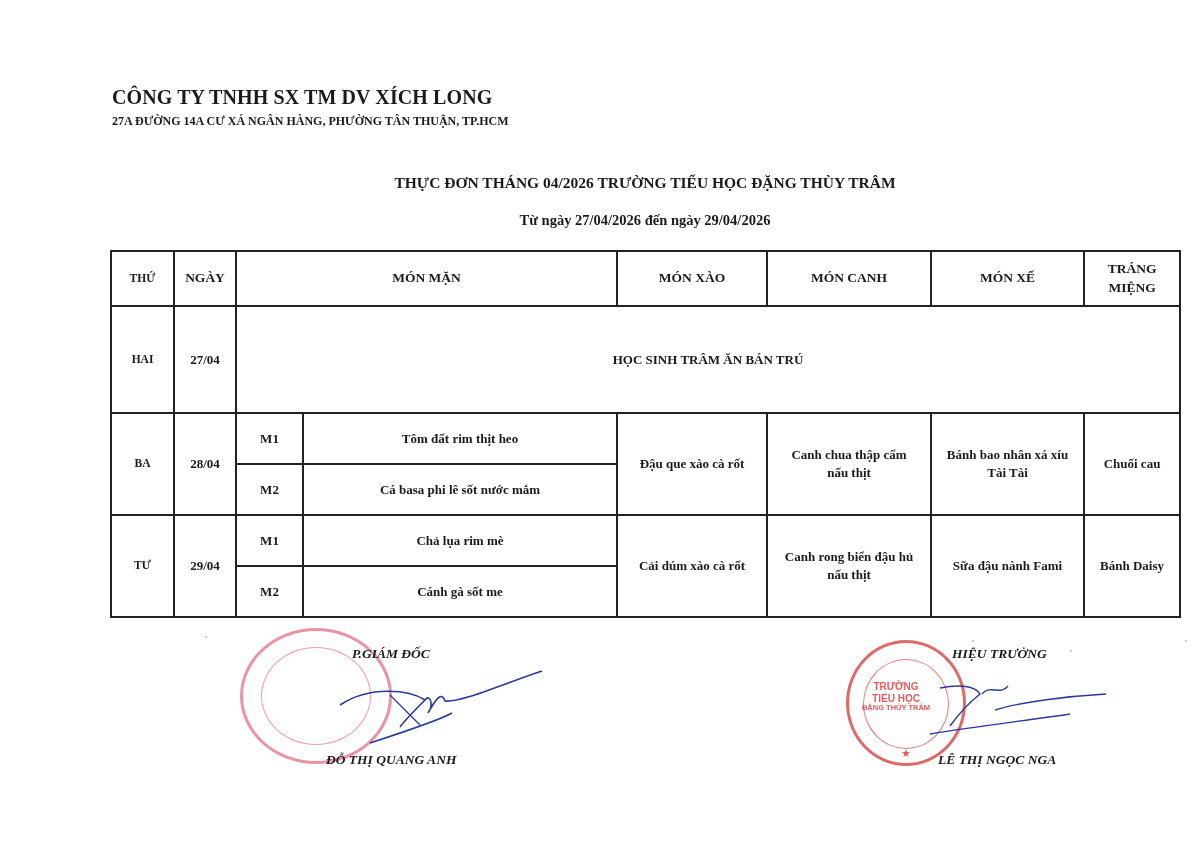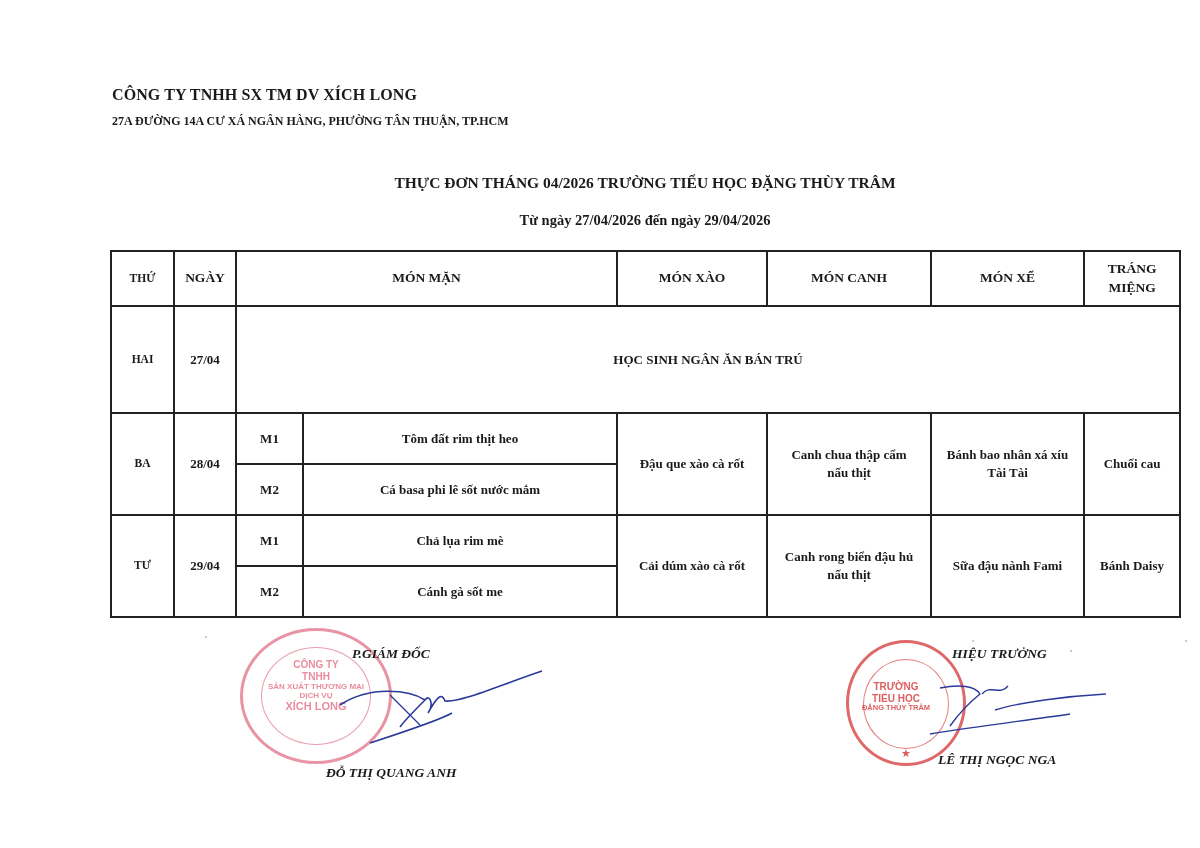--- a/index.html
+++ b/index.html
@@ -1,21 +1,21 @@
 <!DOCTYPE html>
 <html><head>
 <meta charset="utf-8">
 <style>
   html, body { margin: 0; padding: 0; }
   body {
     width: 1200px; height: 848px; background: #ffffff; position: relative;
     font-family: "Liberation Serif", "DejaVu Serif", serif; color: #1a1a1a; overflow: hidden;
   }
   .abs { position: absolute; }
-  .company { left: 112px; top: 86px; font-size: 16px; font-weight: bold; letter-spacing: 0.1px; }
+  .company { left: 112px; top: 86px; font-size: 20px; font-weight: bold; letter-spacing: 0.1px; }
   .address { left: 112px; top: 114px; font-size: 12px; font-weight: bold; }
   .title { left: 0; width: 1290px; top: 174px; text-align: center; font-size: 15.5px; font-weight: bold; }
   .subtitle { left: 0; width: 1290px; top: 212px; text-align: center; font-size: 14.5px; font-weight: bold; }
 
   table.menu {
     position: absolute; left: 110px; top: 250px; border-collapse: collapse;
     table-layout: fixed; width: 1069px;
   }
   table.menu td, table.menu th {
     border: 2px solid #222; text-align: center; vertical-align: middle;
@@ -72,21 +72,21 @@
       <th>
         <span>TRÁNG</span><br>
         <span>MIỆNG</span>
       </th>
     </tr>
   </thead>
   <tbody>
     <tr class="rowhai">
       <td class="small">HAI</td>
       <td>27/04</td>
-      <td colspan="6">HỌC SINH NGÂN ĂN BÁN TRÚ</td>
+      <td colspan="6">HỌC SINH TRÂM ĂN BÁN TRÚ</td>
     </tr>
 
     <tr class="half">
       <td rowspan="2" class="small">BA</td>
       <td rowspan="2">28/04</td>
       <td class="half">M1</td>
       <td class="half">Tôm đất rim thịt heo</td>
       <td rowspan="2">Đậu que xào cà rốt</td>
       <td rowspan="2" style="padding:0 20px">Canh chua thập cẩm nấu thịt</td>
       <td rowspan="2">Bánh bao nhân xá xíu Tài Tài</td>
@@ -109,35 +109,28 @@
     </tr>
     <tr class="half">
       <td class="half">M2</td>
       <td class="half">Cánh gà sốt me</td>
     </tr>
   </tbody>
 </table>
 
 <div class="abs stamp" style="left:240px; top:628px; width:152px; height:136px;">
   <div class="abs stamp-inner" style="left:18px; top:16px; width:110px; height:98px;"></div>
-  <div class="abs stamp-text" style="left:0; width:146px; top:28px; font-size:10px;">
-    <div>CÔNG TY</div>
-    <div>TNHH</div>
-    <div style="font-size:8px">SẢN XUẤT THƯƠNG MẠI</div>
-    <div style="font-size:8px">DỊCH VỤ</div>
-    <div style="font-size:11px">XÍCH LONG</div>
-  </div>
 </div>
 <div class="abs sig-title" style="left:352px; top:646px;">P.GIÁM ĐỐC</div>
 <svg class="abs" style="left:330px; top:665px;" width="220" height="80">
   <path d="M10,40 C40,20 80,25 95,35 C85,45 75,55 70,62 M95,35 C100,28 104,40 98,48 C108,30 112,28 115,36 C130,38 170,20 212,6" stroke="#2a3a9a" stroke-width="1.6" fill="none"></path>
   <path d="M40,78 C80,65 110,55 122,48" stroke="#2a3a9a" stroke-width="1.6" fill="none"></path>
   <path d="M60,30 L90,60" stroke="#2a3a9a" stroke-width="1.2" fill="none"></path>
 </svg>
-<div class="abs sig-title" style="left:326px; top:752px;margin-top:13px;">ĐỖ THỊ QUANG ANH</div>
+<div class="abs sig-title" style="left:326px; top:752px;">ĐỖ THỊ QUANG ANH</div>
 
 <div class="abs stamp stamp2" style="left:846px; top:640px; width:120px; height:126px;">
   <div class="abs stamp-inner" style="left:14px; top:16px; width:86px; height:90px;"></div>
   <div class="abs stamp-text" style="left:0; width:94px; top:38px; font-size:10px;">
     <div>TRƯỜNG</div>
     <div>TIỂU HỌC</div>
     <div style="font-size:7.5px">ĐẶNG THÙY TRÂM</div>
   </div>
   <div class="abs stamp-text" style="left:0; width:114px; top:104px; font-size:11px;">★</div>
 </div>

